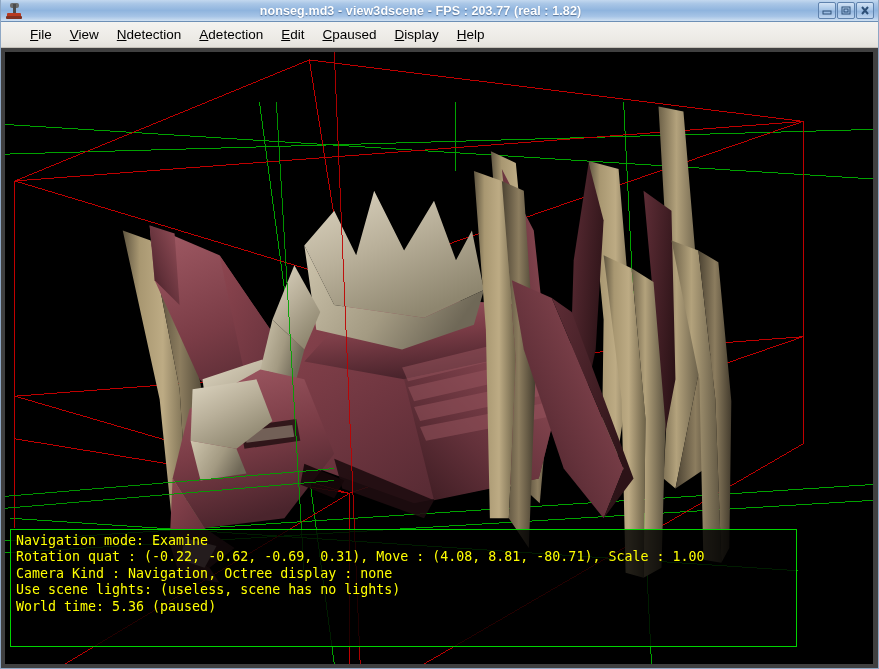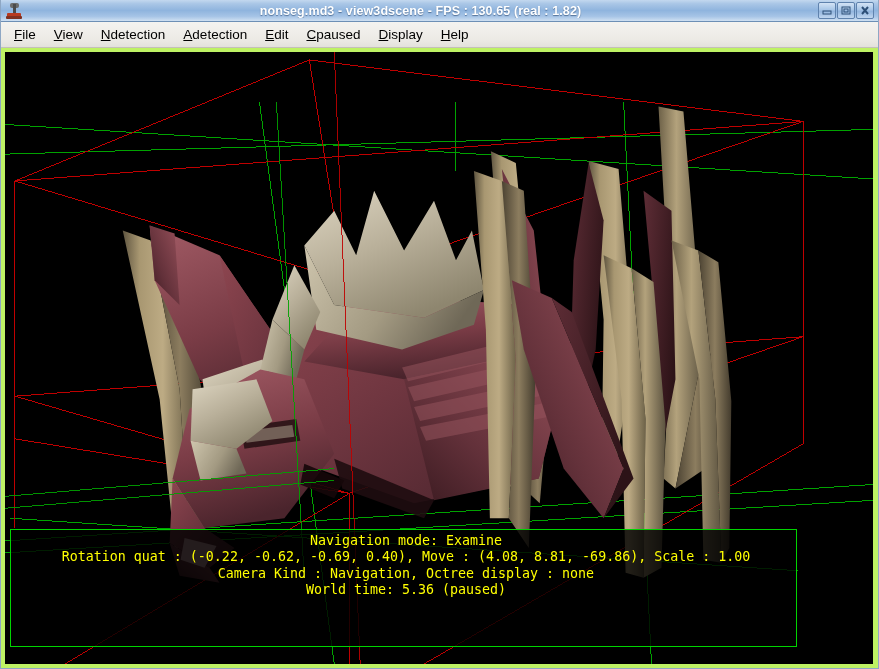--- a/index.html
+++ b/index.html
@@ -105,40 +105,39 @@
   .tb-btn svg { position: absolute; left: 2px; top: 2px; }
 
   
   .menubar {
     flex: 0 0 26px;
     height: 26px;
     background: linear-gradient(to bottom, #f4f3f0 0%, #eceae5 70%, #e3e1db 100%);
     border-bottom: 1px solid #c4c0b8;
     display: flex;
     align-items: center;
-    padding-left: 4px;
+    padding-left: 20px;
     box-sizing: border-box;
   }
   .menu-item {
     font-size: 13.5px;
     color: #000;
     padding: 2px 9px;
     cursor: default;
     white-space: nowrap;
   }
   .menu-item .acc { text-decoration: underline; }
 
   
   .viewport-wrap {
     flex: 1 1 auto;
     position: relative;
-    background: #bef264;
+    background: #404040;
     padding: 4px 5px 4px 4px;
     box-sizing: border-box;
-    text-align: center;
   }
   .viewport {
     position: relative;
     width: 100%;
     height: 100%;
     background: #000;
     overflow: hidden;
   }
   .viewport svg.scene {
     position: absolute;
@@ -175,21 +174,21 @@
 
 <div class="window">
 
   <div class="titlebar">
     <div class="tb-icon">
       <div class="knob"></div>
       <div class="stick"></div>
       <div class="base"></div>
       <div class="base2"></div>
     </div>
-    <div class="tb-title">nonseg.md3 - view3dscene - FPS : 130.65 (real : 1.82)</div>
+    <div class="tb-title">nonseg.md3 - view3dscene - FPS : 203.77 (real : 1.82)</div>
     <div class="tb-buttons">
       <div class="tb-btn">
         <svg width="12" height="11" viewBox="0 0 12 11">
           <rect x="2" y="6" width="8" height="3" fill="none" stroke="#2d4f77" stroke-width="1"></rect>
         </svg>
       </div>
       <div class="tb-btn">
         <svg width="12" height="11" viewBox="0 0 12 11">
           <rect x="2" y="2" width="8" height="7" fill="none" stroke="#2d4f77" stroke-width="1"></rect>
           <rect x="4" y="4" width="4" height="3" fill="none" stroke="#2d4f77" stroke-width="1"></rect>
@@ -374,21 +373,22 @@
         <g stroke-width="1" fill="none" shape-rendering="crispEdges" opacity="0.9">
           <path d="M272 50 L300 530" stroke="#00a400"></path>
           <path d="M0 448 L330 420" stroke="#00a400"></path>
           <path d="M0 460 L330 432" stroke="#00a400"></path>
           <path d="M330 0 L356 617" stroke="#c00000"></path>
         </g>
       </svg>
 
       <div class="status-box">
         <div class="status-line">Navigation mode: Examine</div>
-        <div class="status-line">Rotation quat : (-0.22, -0.62, -0.69, 0.40), Move : (4.08, 8.81, -69.86), Scale : 1.00</div>
+        <div class="status-line">Rotation quat : (-0.22, -0.62, -0.69, 0.31), Move : (4.08, 8.81, -80.71), Scale : 1.00</div>
         <div class="status-line">Camera Kind : Navigation, Octree display : none</div>
+        <div class="status-line">Use scene lights: (useless, scene has no lights)</div>
         <div class="status-line">World time: 5.36 (paused)</div>
       </div>
 
     </div>
   </div>
 
 </div>
 
 </body></html>

